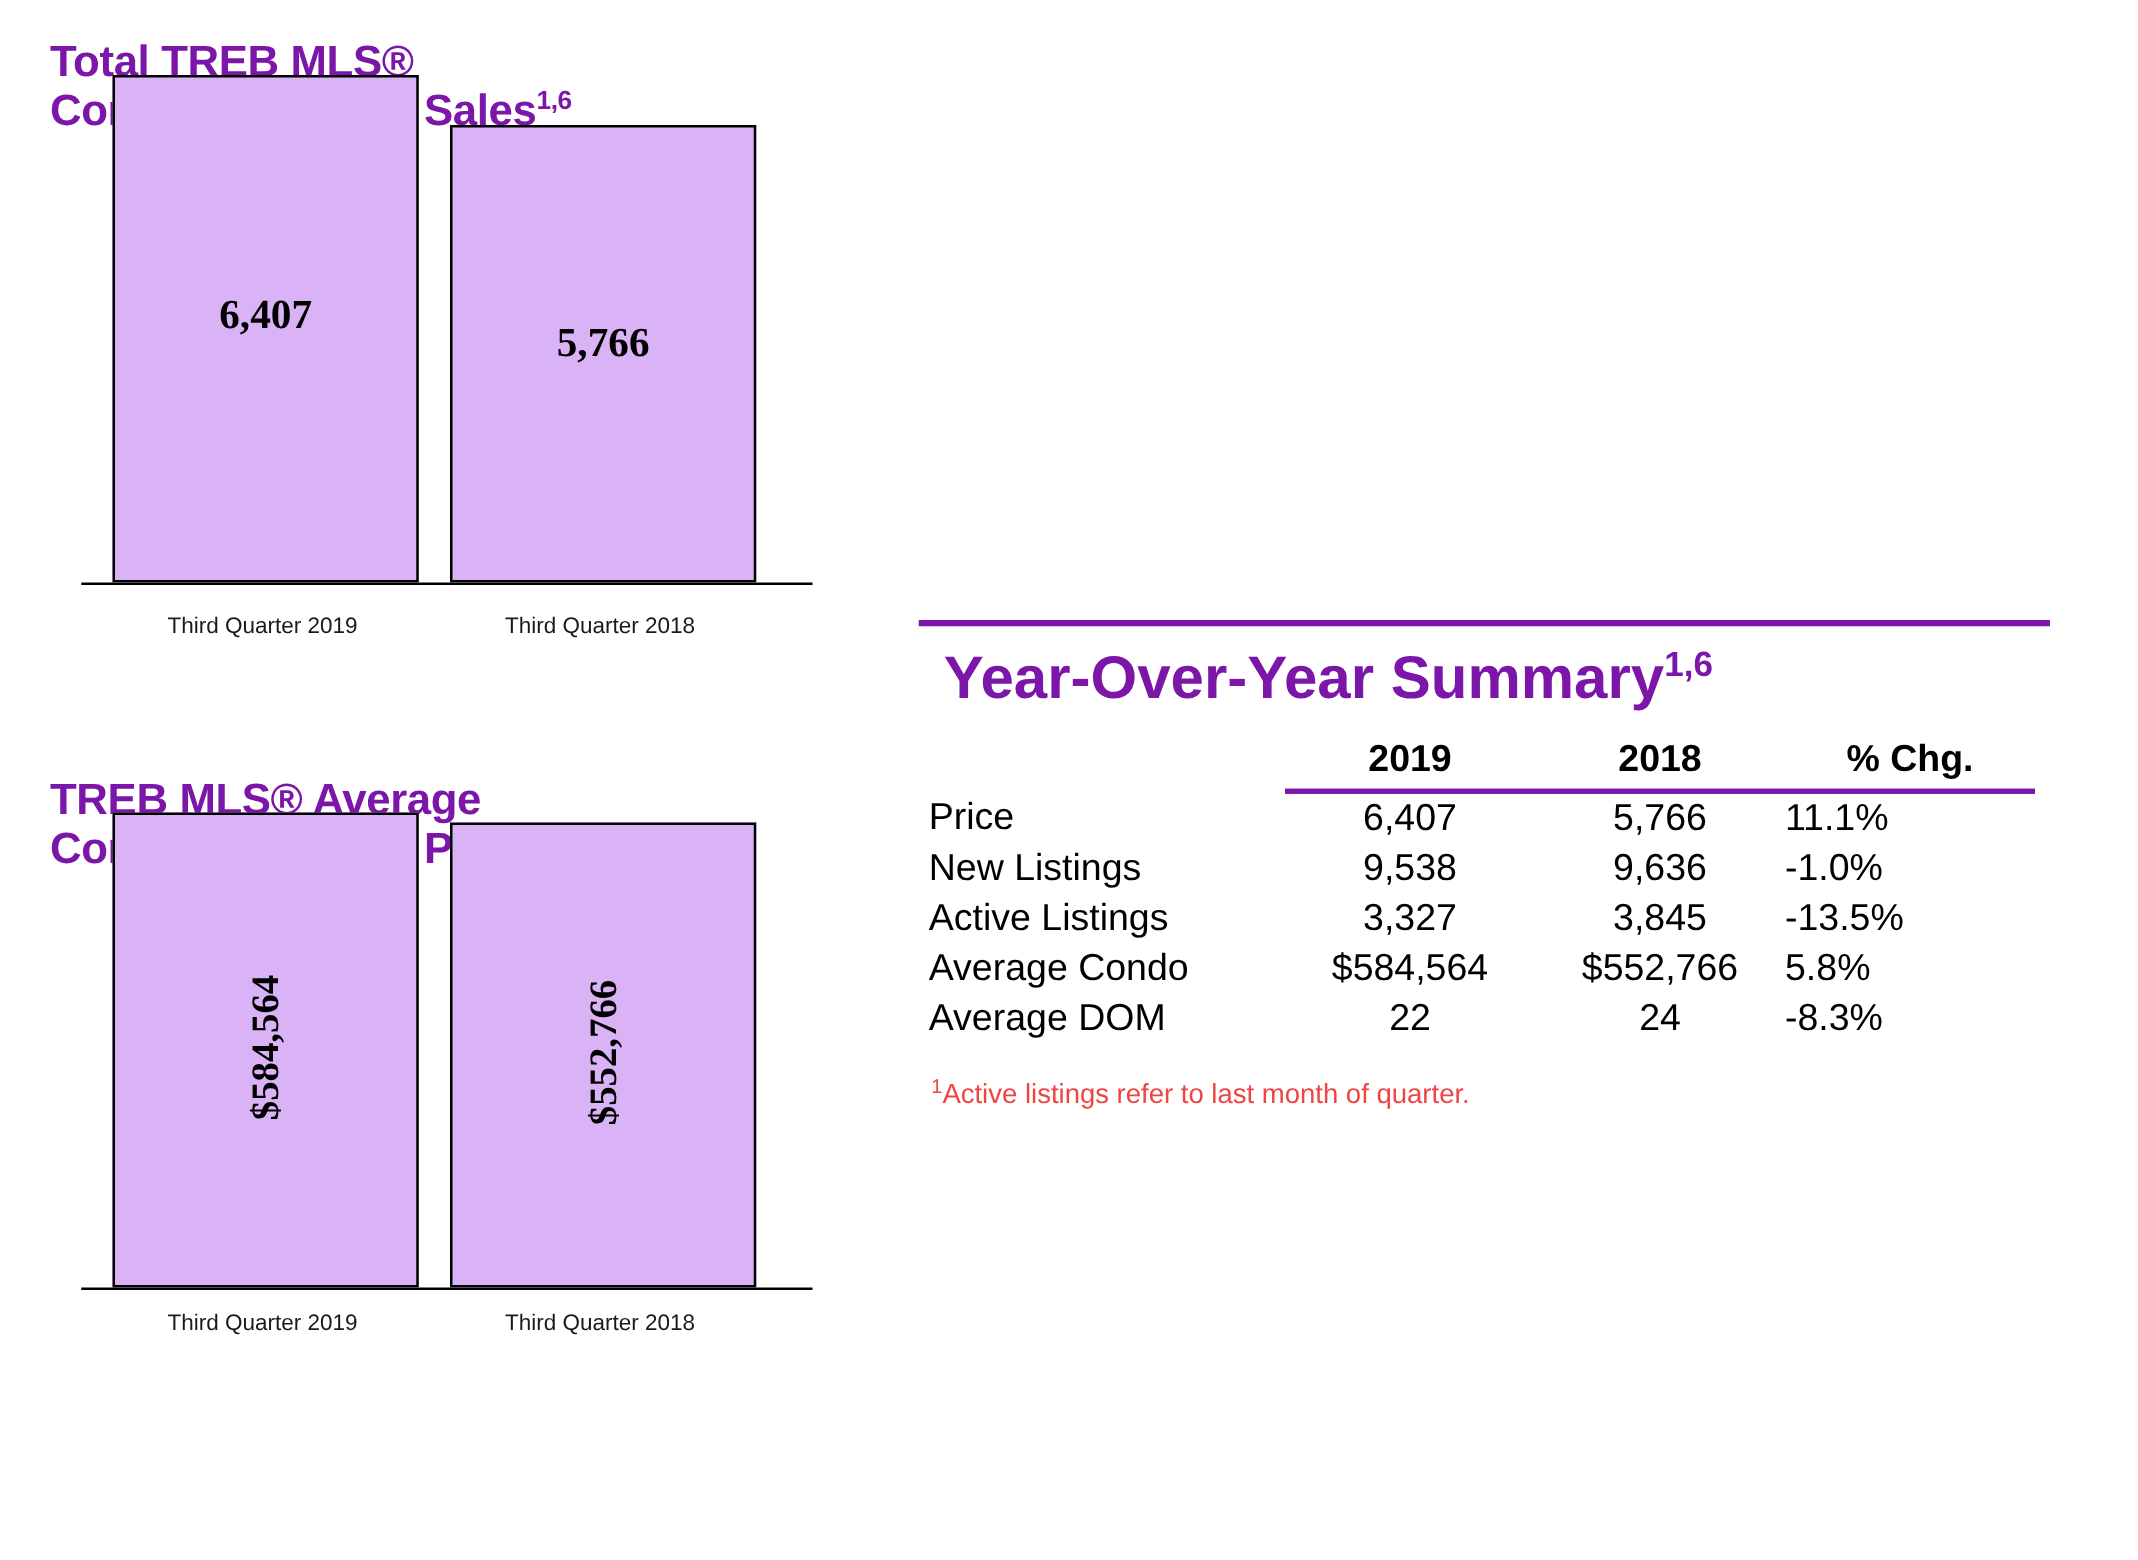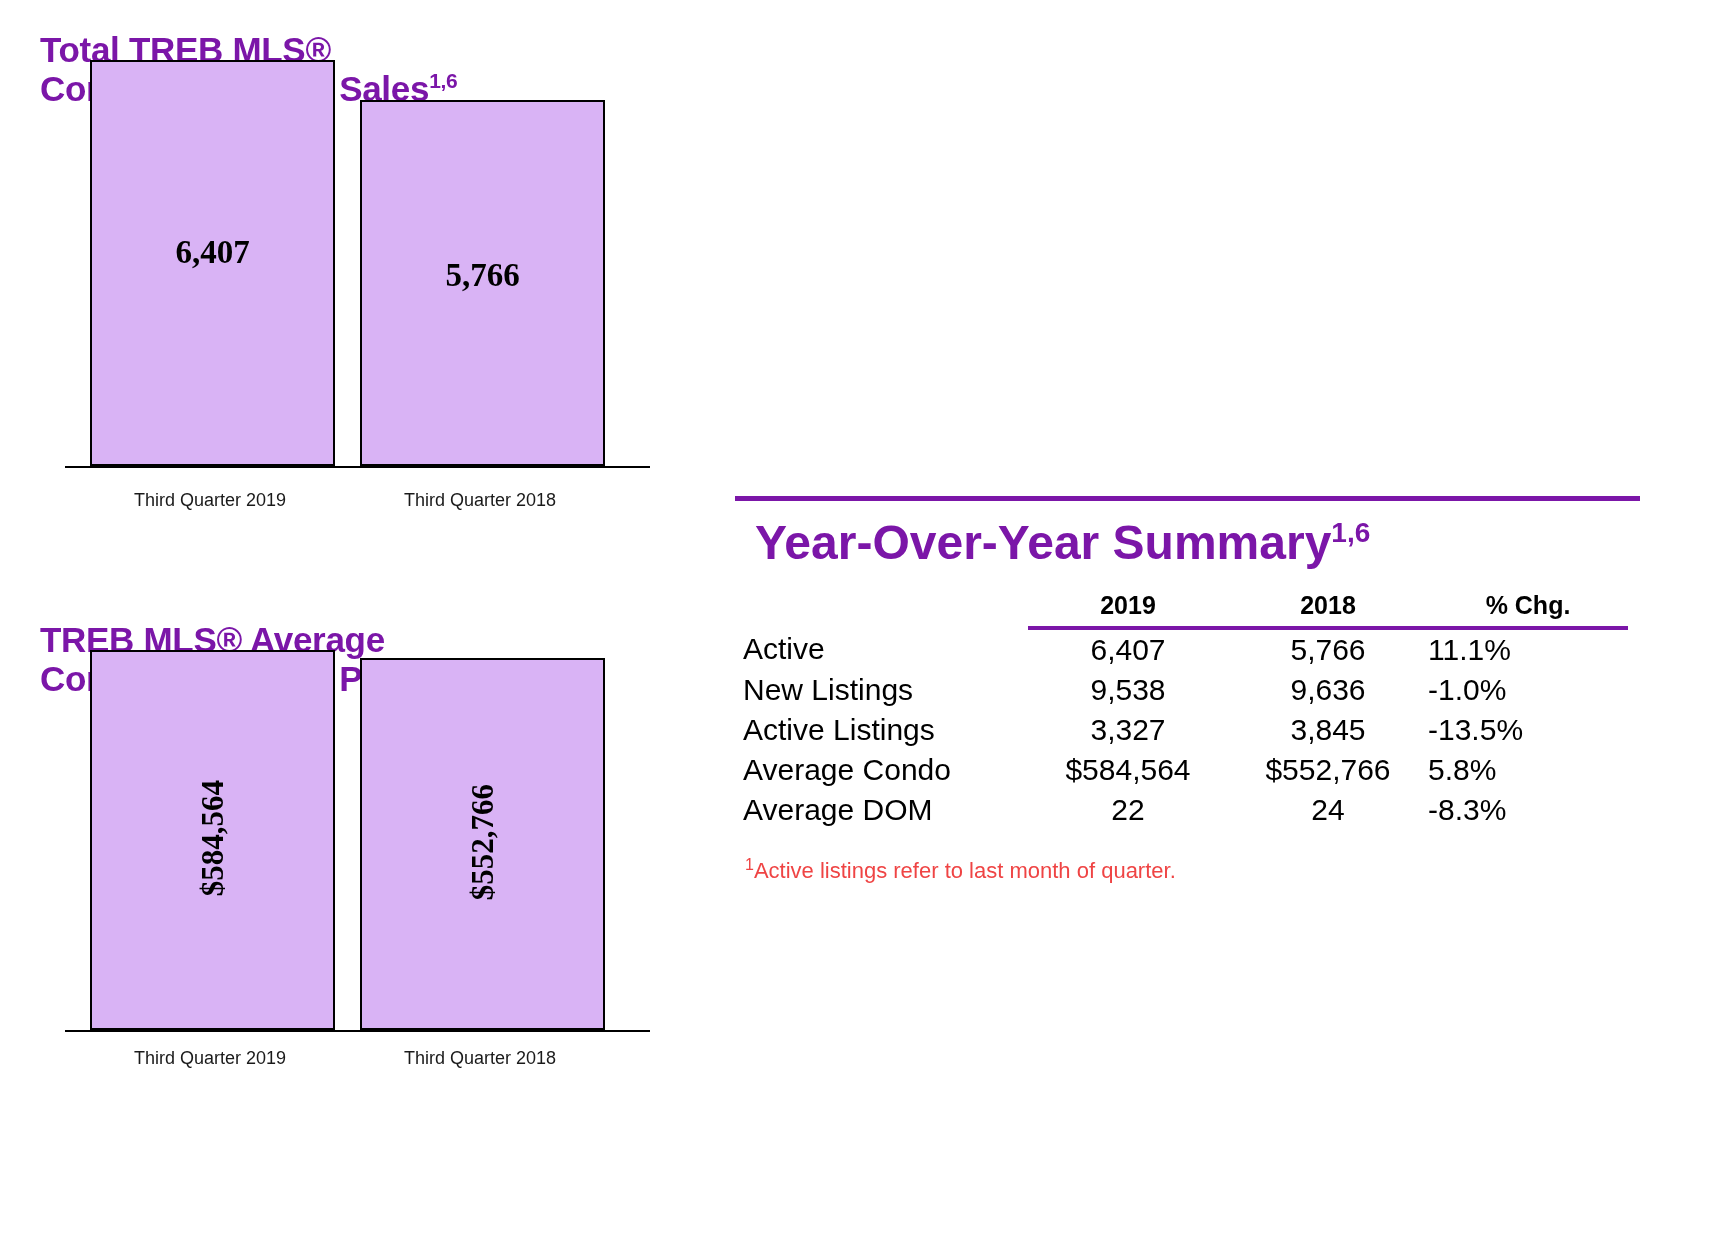--- a/index.html
+++ b/index.html
@@ -117,21 +117,21 @@
     font-size: 30px;
     color: #000000;
   }
   table.yoy th, table.yoy td {
     padding: 3px 0;
     font-weight: normal;
   }
   table.yoy th {
     font-weight: bold;
     text-align: center;
-    font-size: 25px;
+    font-size: 30px;
     padding-bottom: 6px;
   }
   table.yoy thead th.corner {
     border-bottom: none;
   }
   table.yoy thead th.val {
     border-bottom: 4px solid #7b16a8;
   }
   td.rowhead {
     text-align: left;
@@ -228,21 +228,21 @@
       <thead>
         <tr>
           <th class="corner" style="width:285px;"></th>
           <th class="val" style="width:200px;">2019</th>
           <th class="val" style="width:200px;">2018</th>
           <th class="val" style="width:200px;">% Chg.</th>
         </tr>
       </thead>
       <tbody>
         <tr>
-          <td class="rowhead">Active</td>
+          <td class="rowhead">Price</td>
           <td class="num">6,407</td>
           <td class="num">5,766</td>
           <td class="pct">11.1%</td>
         </tr>
         <tr>
           <td class="rowhead">New Listings</td>
           <td class="num">9,538</td>
           <td class="num">9,636</td>
           <td class="pct">-1.0%</td>
         </tr>

